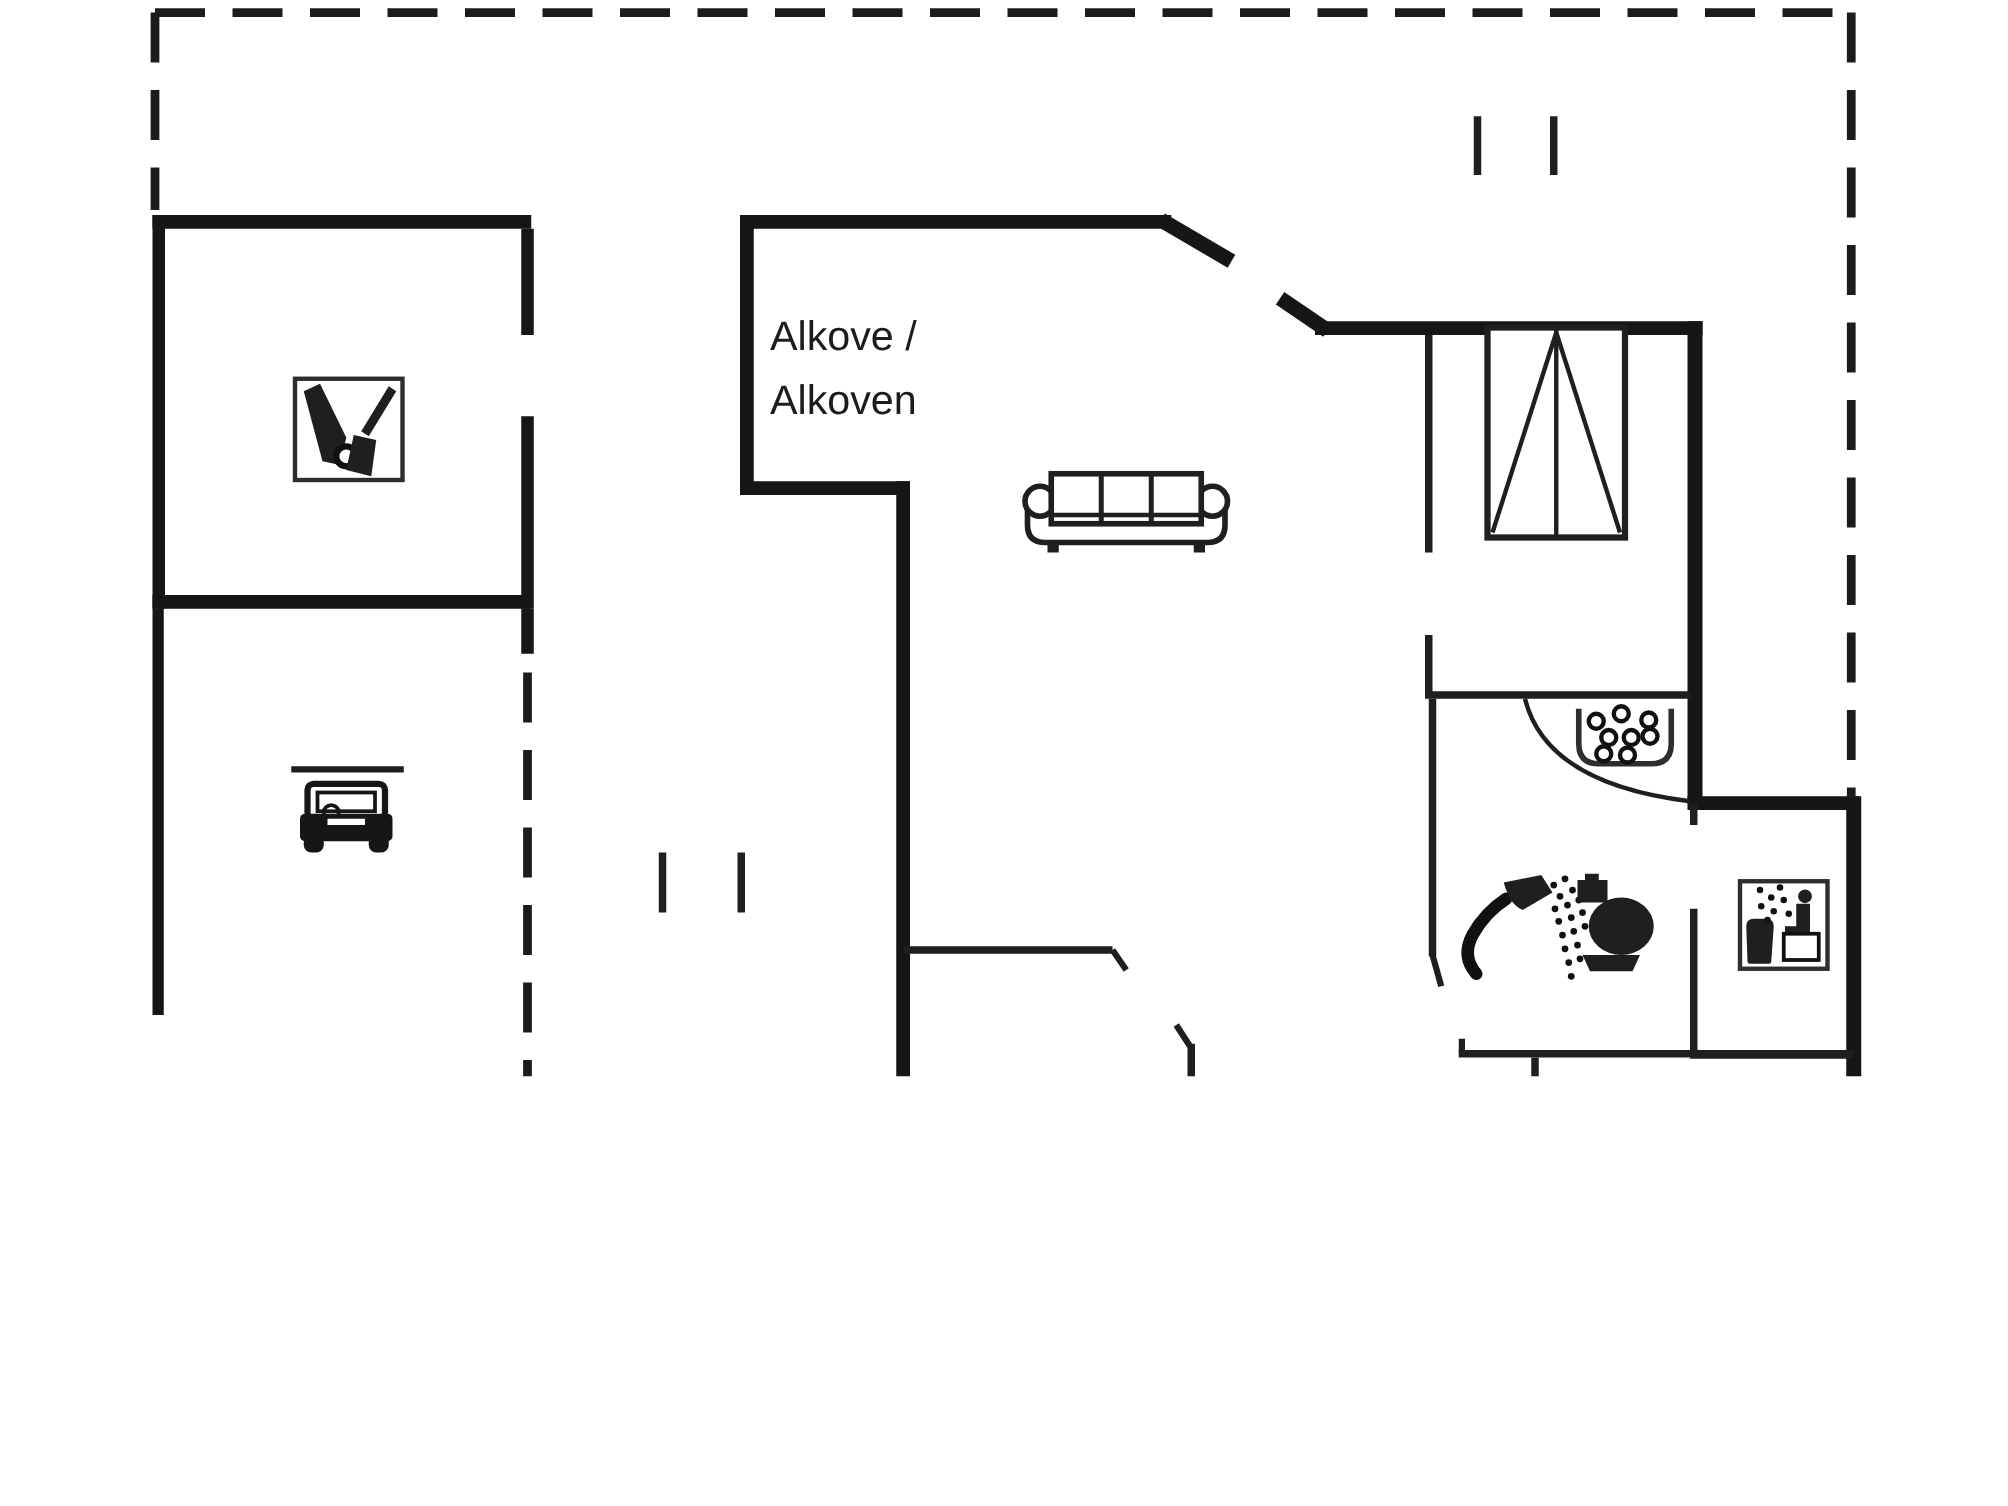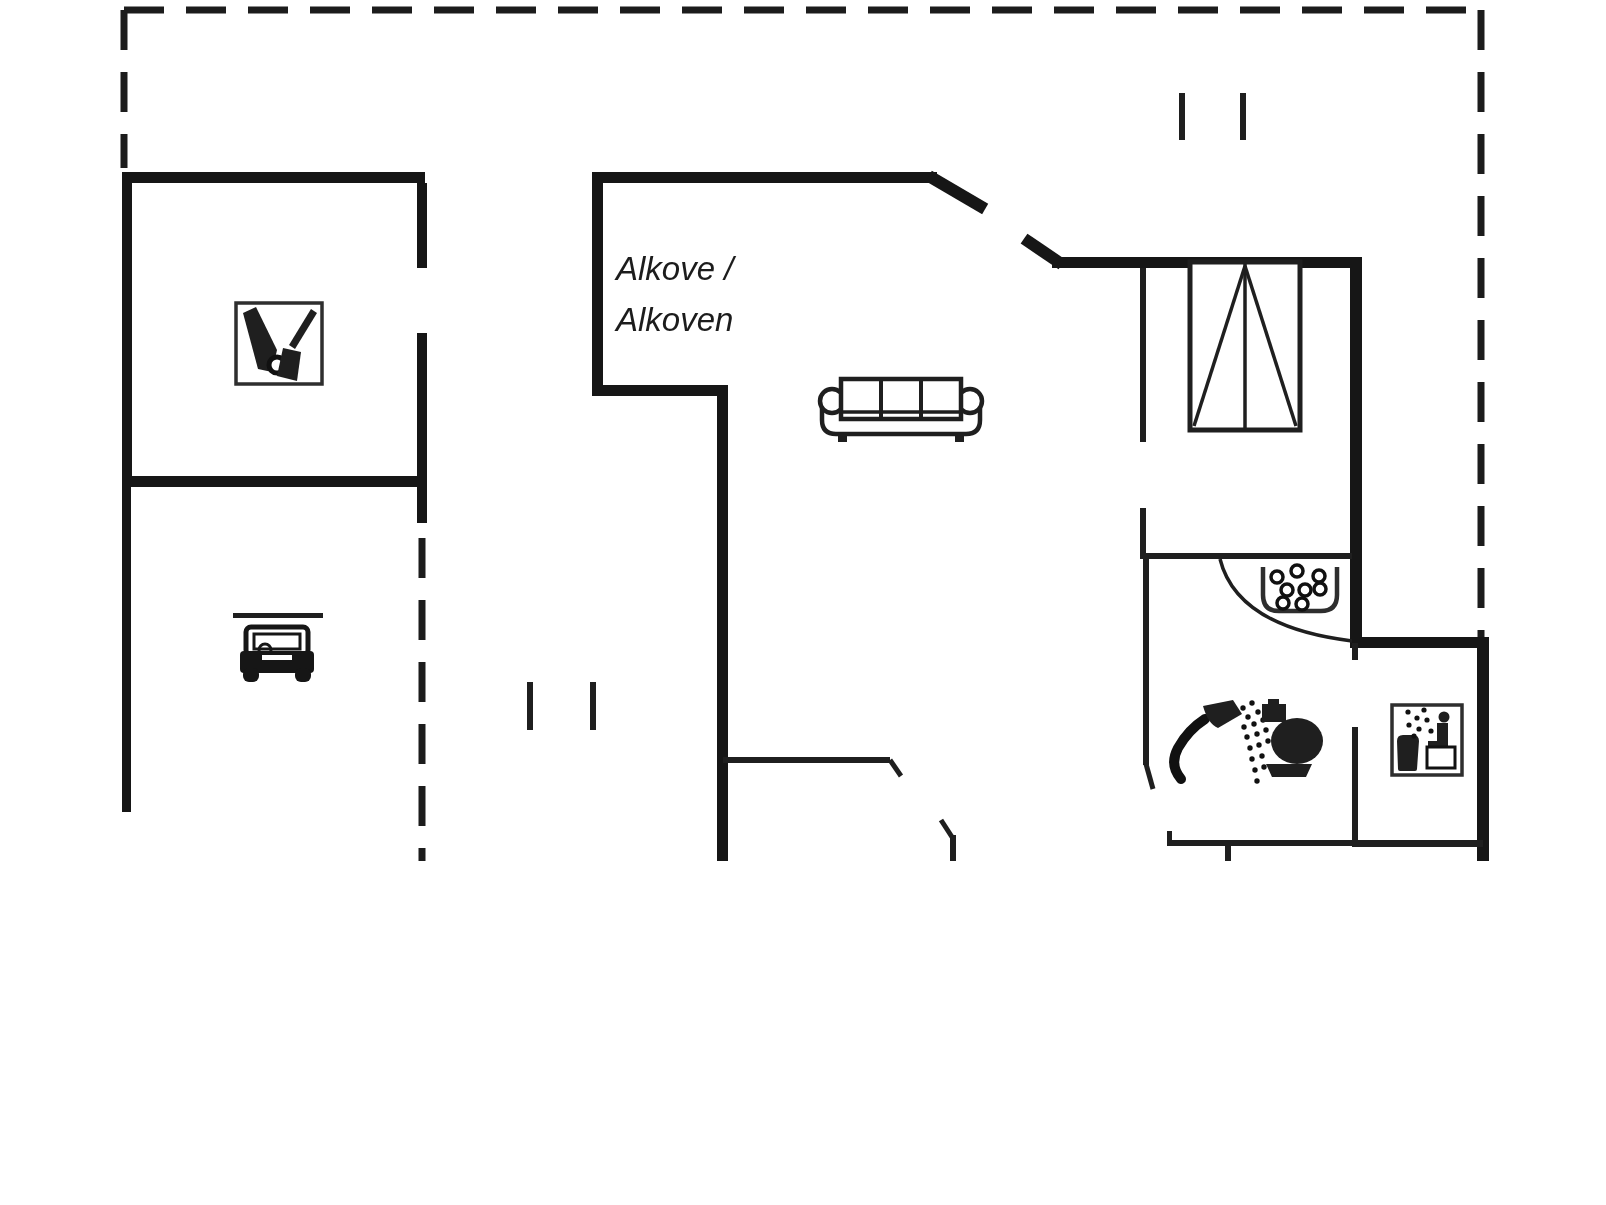--- a/index.html
+++ b/index.html
@@ -1,19 +1,19 @@
 <!DOCTYPE html>
 <html style="--wall: #161616; --thin: #1f1f1f; --bg: #ffffff; --steam: #b6b6b6; --iconborder: #2e2e2e; --text: #1c1c1c;"><head>
 <meta charset="utf-8">
 <style>
   :root{
     --wall:#161616; --thin:#1f1f1f; --bg:#ffffff; --steam:#b6b6b6; --iconborder:#2e2e2e; --text:#1c1c1c;
   }
   html,body{margin:0;padding:0;background:var(--bg);}
-  .plan-wrap{width:1606px;height:861px;background:var(--bg);font-style:italic;}
+  .plan-wrap{width:1606px;height:861px;background:var(--bg);}
   svg{display:block;}
   .wallrect{fill:var(--wall);}
   .wline{stroke:var(--wall);stroke-width:12;stroke-linecap:square;fill:none;}
   .tline{stroke:var(--thin);stroke-width:5;fill:none;}
   .tline3{stroke:var(--thin);stroke-width:3.5;fill:none;}
   .dash{stroke:var(--text);stroke-width:7;fill:none;stroke-dasharray:40 22;}
   .tick{stroke:var(--thin);stroke-width:6;fill:none;}
   .blk{fill:var(--thin);}
   .steam{stroke:var(--steam);stroke-width:8;fill:none;stroke-linecap:round;}
   .label{font-family:"Liberation Sans","DejaVu Sans",sans-serif;font-size:33px;fill:var(--text);}

